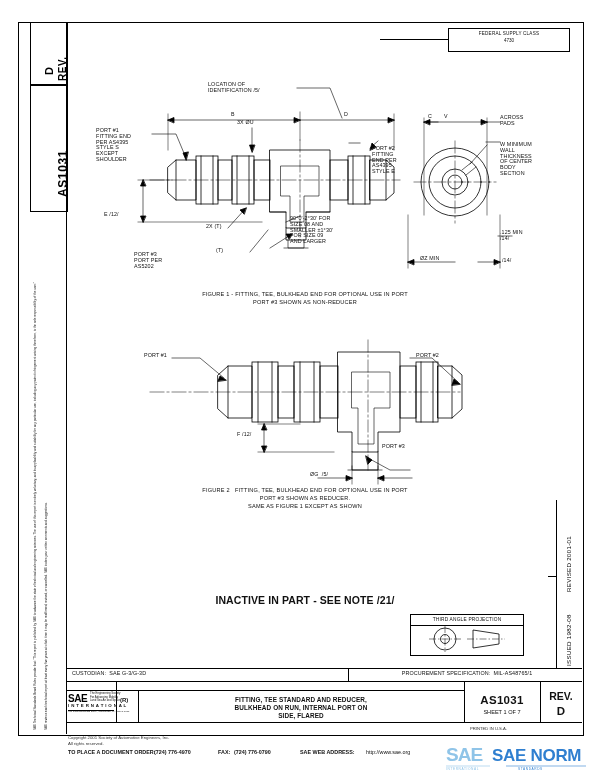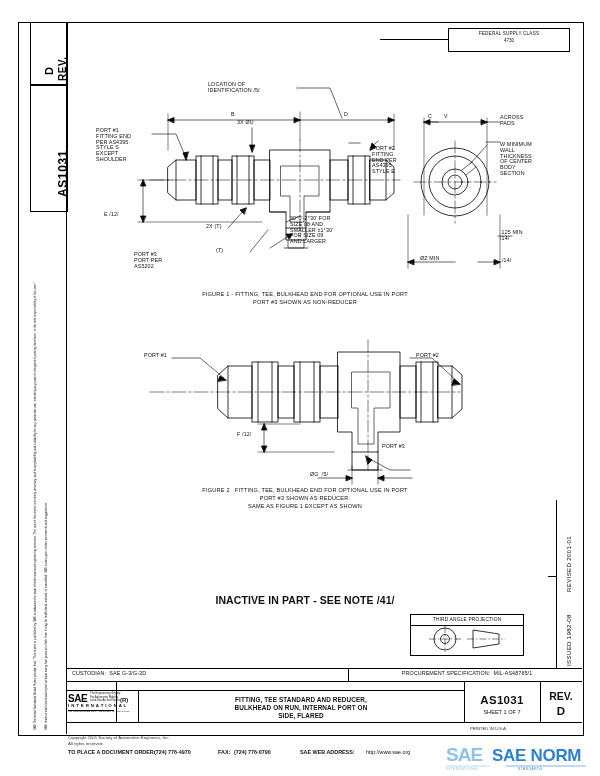--- a/index.html
+++ b/index.html
@@ -274,21 +274,21 @@
   <div class="txt note" style="left:416px;top:353px;">PORT #2</div>
   <div class="txt note" style="left:382px;top:444px;">PORT #3</div>
 
   <div class="txt mono-dim" style="left:237px;top:432px;">F /12/</div>
   <div class="txt mono-dim" style="left:310px;top:472px;">ØG  /5/</div>
 
   <div class="txt capt" style="left:70px;top:487px;width:470px;">FIGURE 2   FITTING, TEE, BULKHEAD END FOR OPTIONAL USE IN PORT</div>
   <div class="txt capt" style="left:70px;top:495px;width:470px;">PORT #3 SHOWN AS REDUCER.</div>
   <div class="txt capt" style="left:70px;top:503px;width:470px;">SAME AS FIGURE 1 EXCEPT AS SHOWN</div>
 
-  <div class="txt" style="left:70px;top:595px;width:470px;text-align:center;font-size:10.5px;font-weight:bold;letter-spacing:.1px;">INACTIVE IN PART - SEE NOTE /41/</div>
+  <div class="txt" style="left:70px;top:595px;width:470px;text-align:center;font-size:10.5px;font-weight:bold;letter-spacing:.1px;">INACTIVE IN PART - SEE NOTE /21/</div>
 
   <div class="abs" style="left:410px;top:614px;width:112px;height:40px;border:1px solid #000;">
     <div class="txt" style="left:0;top:2px;width:112px;text-align:center;font-size:4.8px;letter-spacing:.2px;">THIRD ANGLE PROJECTION</div>
     <div class="ln hl" style="left:0;top:10px;width:112px;"></div>
     <svg width="112" height="29" viewBox="0 0 112 29" style="position:absolute;left:0;top:10px;">
       <g stroke="#000" fill="none" stroke-width="0.8">
         <circle cx="34" cy="14" r="11"></circle>
         <circle cx="34" cy="14" r="4.5"></circle>
         <line x1="18" y1="14" x2="50" y2="14" stroke-dasharray="7,2,1.5,2" stroke-width="0.5"></line>
         <line x1="34" y1="1" x2="34" y2="27" stroke-dasharray="7,2,1.5,2" stroke-width="0.5"></line>

